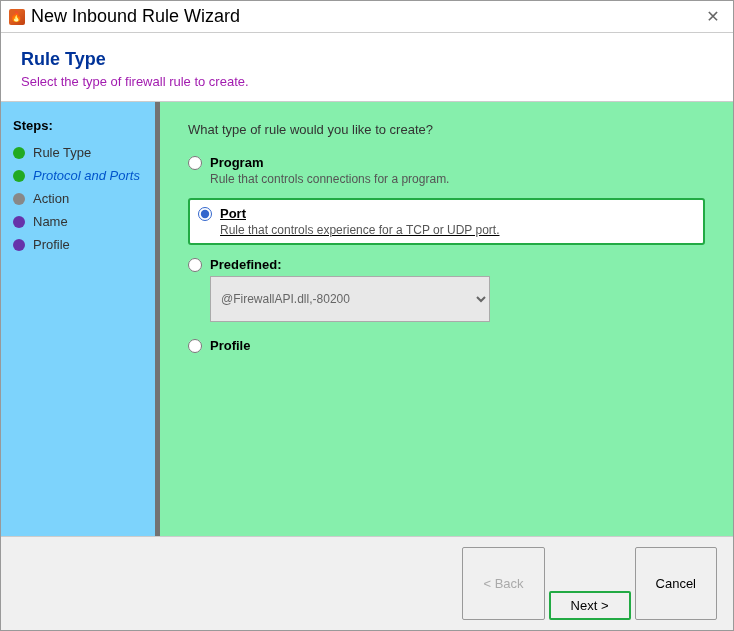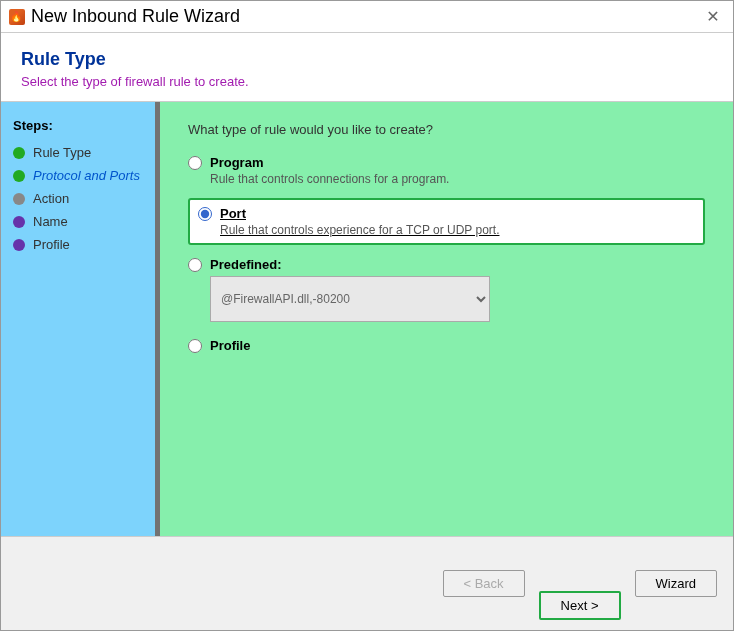--- a/index.html
+++ b/index.html
@@ -206,22 +206,21 @@
       border: 1px solid #aaa;
       color: #666;
     }
 
     .footer {
       background: #f0f0f0;
       border-top: 1px solid #ccc;
       padding: 10px 16px;
       display: flex;
       justify-content: flex-end;
-      gap: 14px;
-      align-items: center;
+      gap: 4px;
     }
 
     .btn {
       padding: 5px 20px;
       font-size: 13px;
       cursor: pointer;
       border: 1px solid #999;
       background: #f0f0f0;
       border-radius: 2px;
       min-width: 70px;
@@ -326,15 +325,15 @@
           </div>
         </div>
 
       </div>
     </div>
   </div>
 
   <div class="footer">
     <button class="btn" disabled="">&lt; Back</button>
     <button class="btn btn-next">Next &gt;</button>
-    <button class="btn">Wizard</button>
+    <button class="btn">Cancel</button>
   </div>
 </div>
 
 </body></html>

